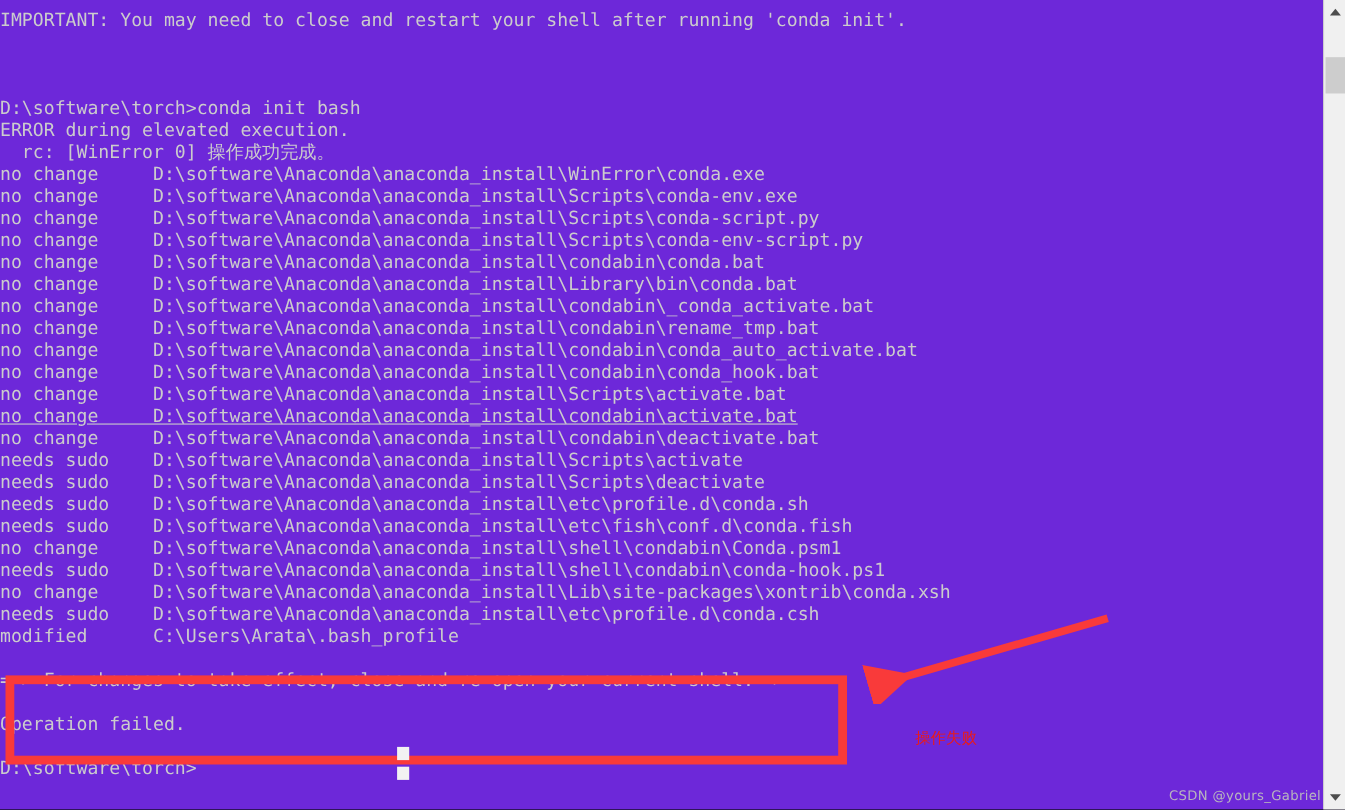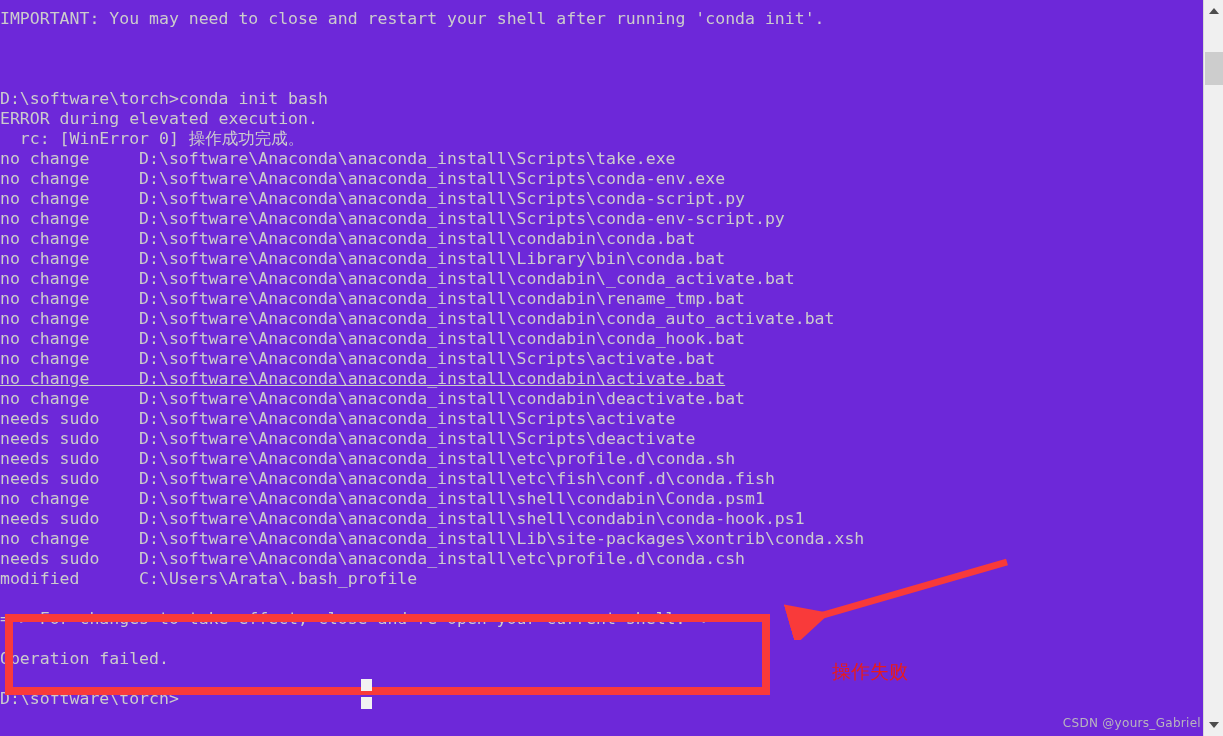--- a/index.html
+++ b/index.html
@@ -56,21 +56,21 @@
     height: 81px;
     border: 8px solid #f93a3a;
     background: transparent;
   }
   #anno-text {
     position: absolute;
     left: 832px;
     top: 659px;
     color: #e81b1b;
     font-family: "DejaVu Sans", "Liberation Sans", sans-serif;
-    font-size: 19px;
+    font-size: 14px;
     line-height: 24px;
     white-space: pre;
   }
   #arrow-svg {
     position: absolute;
     left: 775px;
     top: 550px;
     width: 240px;
     height: 90px;
   }
@@ -142,21 +142,21 @@
 </head>
 <body>
 
 <div id="screen" style="background: rgb(12, 12, 12);">
 
   <div id="console" style="background: #6d28d9;">
       <div class="line" style="top: 9px;">IMPORTANT: You may need to close and restart your shell after running 'conda init'.</div>
       <div class="line" style="top: 89px;">D:\software\torch&gt;conda init bash</div>
       <div class="line" style="top: 109px;">ERROR during elevated execution.</div>
       <div class="line has-cjk" style="top: 129px;">  rc: [WinError 0] 操作成功完成。</div>
-      <div class="line" style="top: 149px;">no change     D:\software\Anaconda\anaconda_install\Scripts\take.exe</div>
+      <div class="line" style="top: 149px;">no change     D:\software\Anaconda\anaconda_install\WinError\conda.exe</div>
       <div class="line" style="top: 169px;">no change     D:\software\Anaconda\anaconda_install\Scripts\conda-env.exe</div>
       <div class="line" style="top: 189px;">no change     D:\software\Anaconda\anaconda_install\Scripts\conda-script.py</div>
       <div class="line" style="top: 209px;">no change     D:\software\Anaconda\anaconda_install\Scripts\conda-env-script.py</div>
       <div class="line" style="top: 229px;">no change     D:\software\Anaconda\anaconda_install\condabin\conda.bat</div>
       <div class="line" style="top: 249px;">no change     D:\software\Anaconda\anaconda_install\Library\bin\conda.bat</div>
       <div class="line" style="top: 269px;">no change     D:\software\Anaconda\anaconda_install\condabin\_conda_activate.bat</div>
       <div class="line" style="top: 289px;">no change     D:\software\Anaconda\anaconda_install\condabin\rename_tmp.bat</div>
       <div class="line" style="top: 309px;">no change     D:\software\Anaconda\anaconda_install\condabin\conda_auto_activate.bat</div>
       <div class="line" style="top: 329px;">no change     D:\software\Anaconda\anaconda_install\condabin\conda_hook.bat</div>
       <div class="line" style="top: 349px;">no change     D:\software\Anaconda\anaconda_install\Scripts\activate.bat</div>

